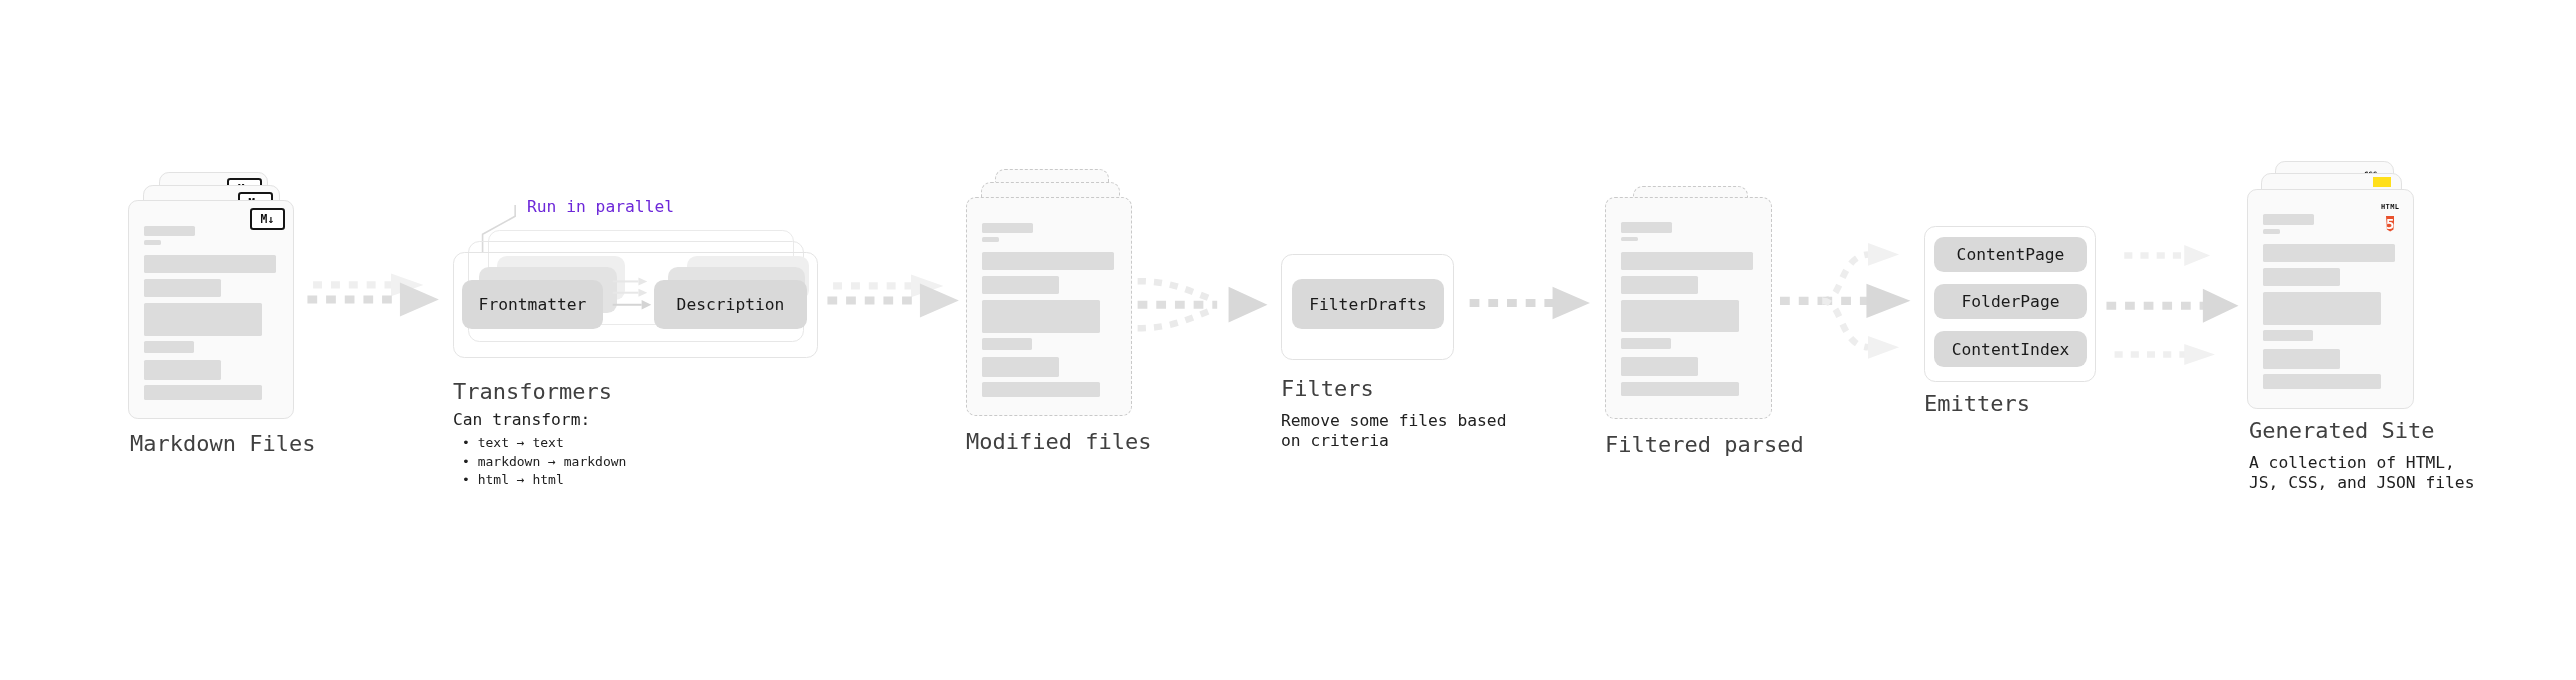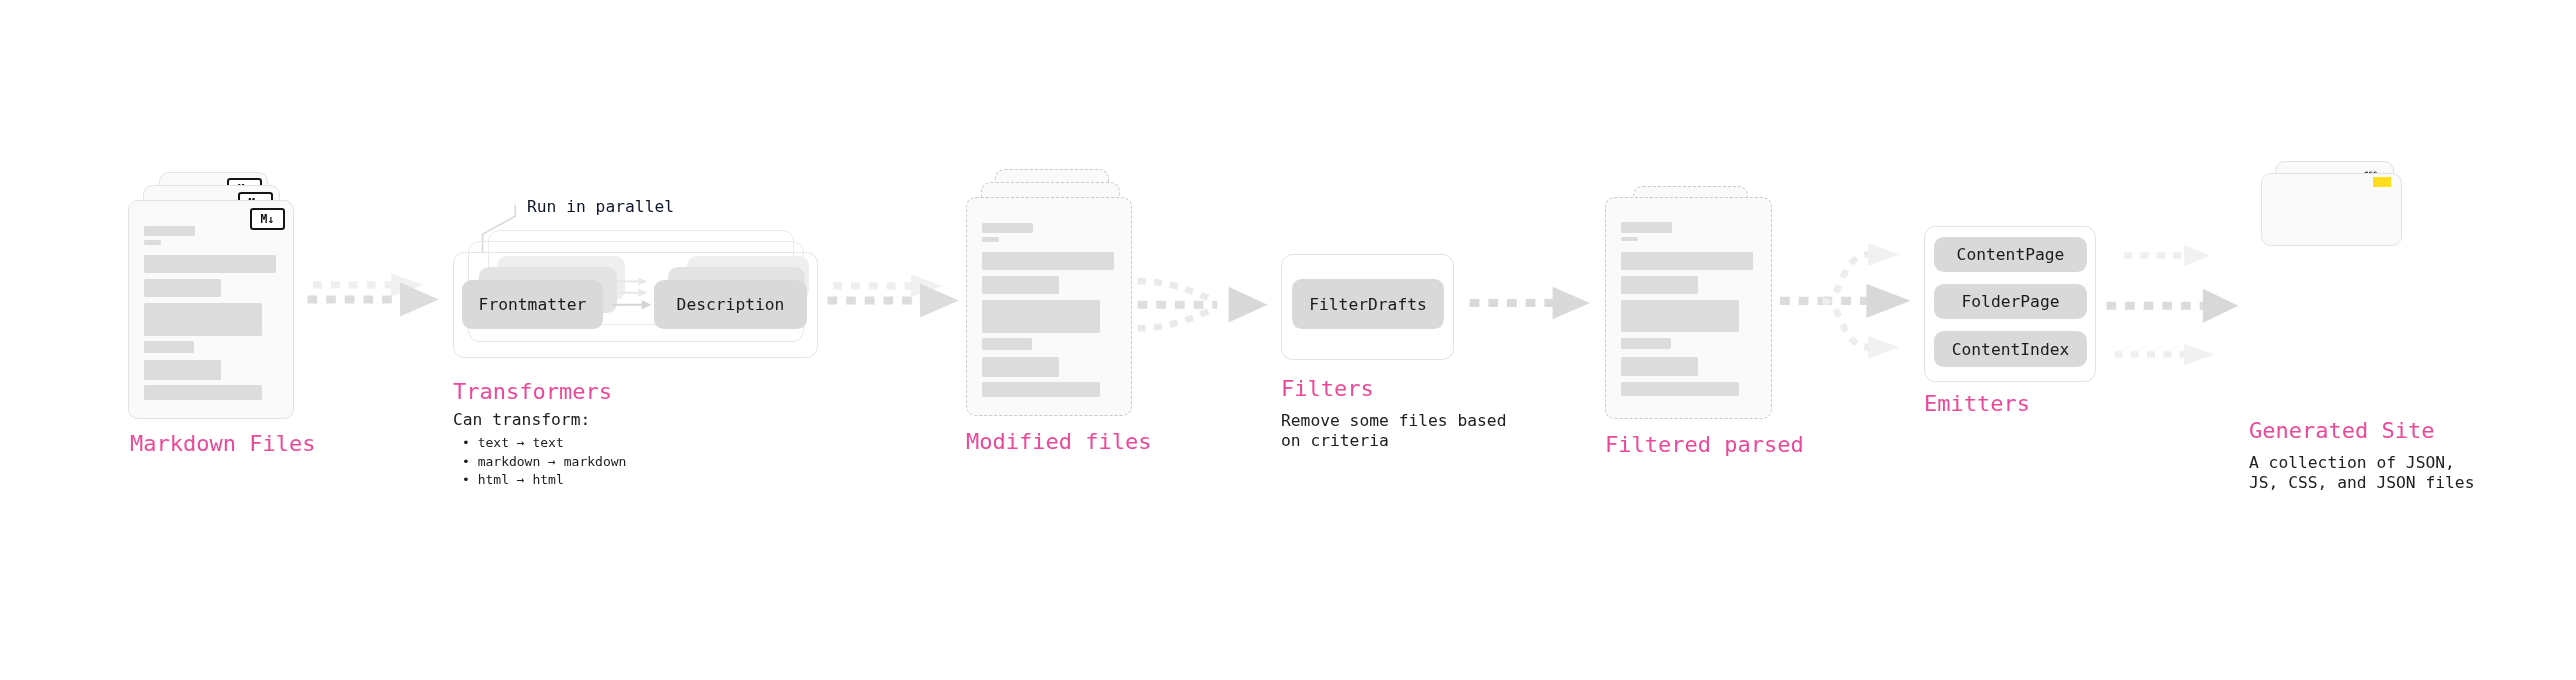--- a/index.html
+++ b/index.html
@@ -34,24 +34,24 @@
   .css-badge .bar-under{width:21px;height:2.4px;margin:0.8px auto 0;background:#2b62e9;}
   
   .group-box{position:absolute;border:1.6px solid #e4e4e4;border-radius:11.4px;box-sizing:border-box;background:transparent;}
   .group-box.filled{background:#ffffff;}
   .pill{position:absolute;background:#d9d9d9;border-radius:9.8px;display:flex;align-items:center;justify-content:center;
     font-size:16.3px;color:#1a1a1a;box-sizing:border-box;}
   .ghost{position:absolute;border-radius:9.8px;}
   .g1{background:#e3e3e3;}
   .g2{background:#efefef;}
   
-  .title{position:absolute;font-size:22px;white-space:nowrap;color:#ec4899;}
+  .title{position:absolute;font-size:22px;white-space:nowrap;color:#404040;}
   .desc{position:absolute;font-size:16.3px;line-height:19.5px;white-space:nowrap;color:#202020;}
   .bullets{position:absolute;font-size:13px;line-height:18.7px;white-space:nowrap;color:#202020;}
-  .note{position:absolute;font-size:16.3px;white-space:nowrap;color:#0f172a;}
+  .note{position:absolute;font-size:16.3px;white-space:nowrap;color:#6d28d9;}
 </style>
 </head>
 <body>
 
 <div class="canvas">
 
   <div class="abs" style="left:128px;top:172px;width:166px;height:248px">
     <div class="card" style="left:31px;top:0;right:26px;height:65px">
       <span class="md-badge" style="right:4.9px;top:4.9px">M↓</span>
     </div>
@@ -205,21 +205,37 @@
   <div class="abs" style="left:2247px;top:161px;width:167px;height:248px">
     <div class="card" style="left:28.4px;top:0;right:20.3px;height:65px">
       <span class="css-badge">
         <span class="word">CSS</span>
         <span class="bar-under"></span>
       </span>
     </div>
     <div class="card" style="left:14px;top:12.2px;right:12.2px;height:73px">
       <span class="js-badge"></span>
     </div>
+    <div class="card" style="left:0;top:28px;width:167px;height:220px">
+      <span class="html5-badge">
+        <span class="word">HTML</span>
+        <span class="shield">5</span>
+      </span>
+      <div class="doc-bars">
+          <div class="bar b1"></div>
+          <div class="bar b2"></div>
+          <div class="bar b3"></div>
+          <div class="bar b4"></div>
+          <div class="bar b5"></div>
+          <div class="bar b6"></div>
+          <div class="bar b7"></div>
+          <div class="bar b8"></div>
+        </div>
+    </div>
   </div>
   <div class="title" style="left:2249px;top:418px">Generated Site</div>
   <div class="desc" style="left:2249px;top:453px">
-    <div>A collection of JSON,</div>
+    <div>A collection of HTML,</div>
     <div>JS, CSS, and JSON files</div>
   </div>
 
 </div>
 
 
 </body></html>

